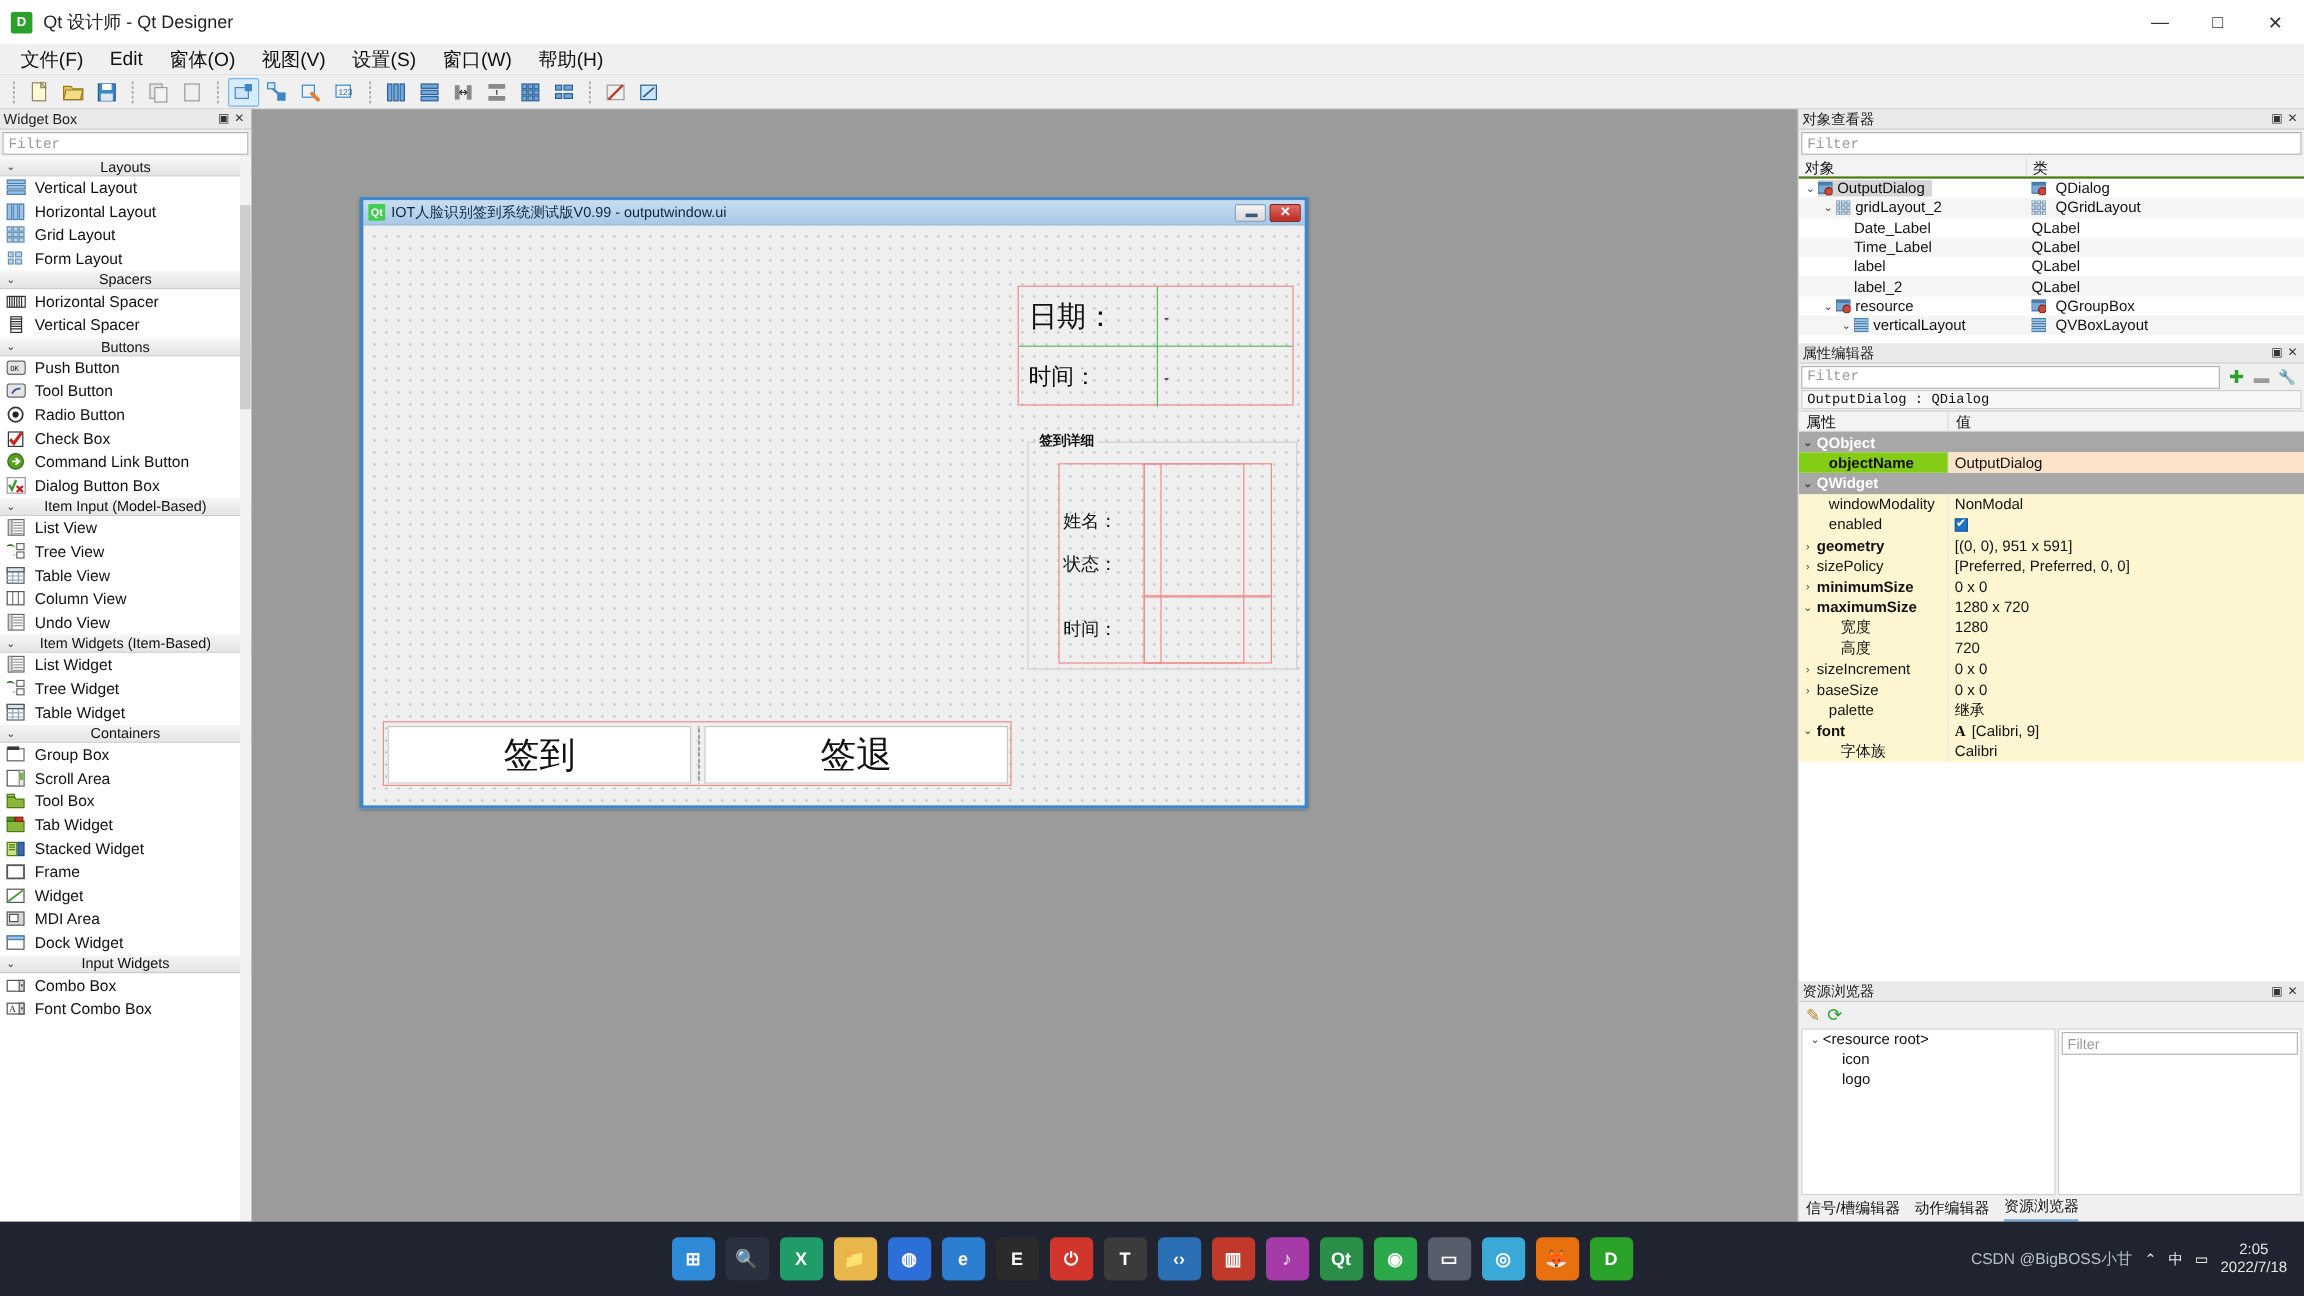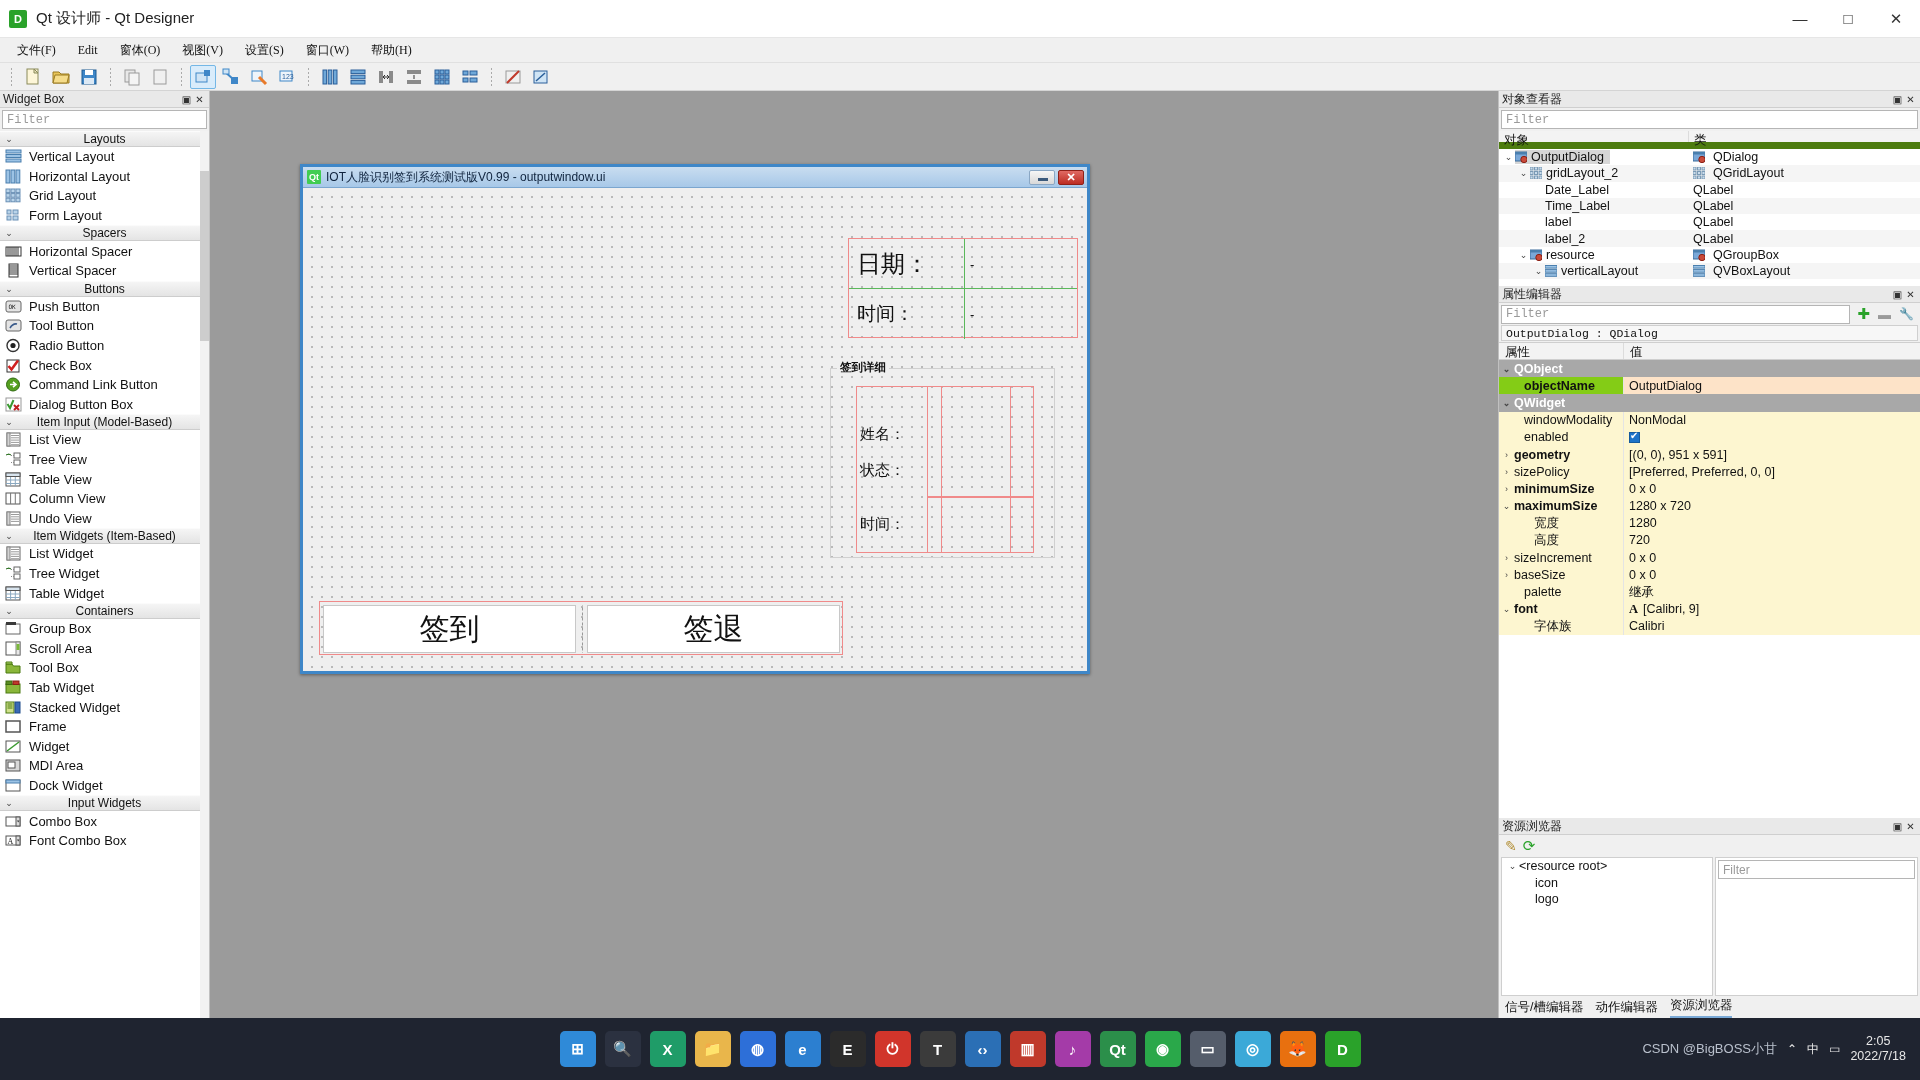--- a/index.html
+++ b/index.html
@@ -26,21 +26,21 @@
   .titlebar .title-text { font-size: 15px; color: #222; }
   .titlebar .wbtns { margin-left: auto; display: flex; height: 38px; }
   .titlebar .wbtn {
     width: 48px; height: 38px; display: flex; align-items: center; justify-content: center;
     font-size: 15px; color: #333;
   }
 
   
   .menubar { height: 25px; background: #f0f0f0; display: flex; align-items: center;
              padding-left: 6px; border-bottom: 1px solid #e0e0e0; }
-  .menu-item { font-size: 12px; color: #111; padding: 3px 11px; white-space: nowrap; font-family: Liberation Serif, serif; }
+  .menu-item { font-size: 16px; color: #111; padding: 3px 11px; white-space: nowrap; }
 
   
   .toolbar { height: 28px; background: #f0f0f0; display: flex; align-items: center;
              padding-left: 4px; border-bottom: 1px solid #d4d4d4; }
   .tb-sep { width: 9px; height: 20px; margin: 0 3px;
             background-image: radial-gradient(#aaa 1px, transparent 1px);
             background-size: 3px 4px; background-position: center; background-repeat: repeat-y; }
   .tb-btn { width: 26px; height: 24px; margin: 0 1px; display:flex; align-items:center; justify-content:center; }
   .tb-btn.active { background: #d9ecfb; border: 1px solid #74b7e6; border-radius: 2px; }
 
@@ -106,21 +106,21 @@
   }
   .red-box { position: absolute; border: 1px solid #f08a8a; }
   .green-line { position: absolute; background: #5bb85b; }
   .lbl-cjk { font-family: "Liberation Serif", serif; color: #111; }
 
   .dt-grid { position: absolute; left: 545px; top: 50px; width: 230px; height: 100px; border: 1px solid #f08a8a; }
   .dt-cell-label { position: absolute; left: 0; width: 114px; height: 50px; display: flex; align-items: center; padding-left: 8px; }
   .dt-cell-value { position: absolute; left: 116px; width: 113px; height: 50px; display: flex; align-items: center; padding-left: 5px; }
 
   .groupbox {
-    position: absolute; left: 527px; top: 180px; width: 225px; height: 190px;
+    position: absolute; left: 553px; top: 180px; width: 225px; height: 190px;
     border: 1px solid #d0d0d0;
   }
   .groupbox .gb-title {
     position: absolute; top: -9px; left: 6px; background: #efefef; padding: 0 3px;
     font-size: 11.5px; font-weight: bold; color: #111;
   }
 
   .btn-row { position: absolute; left: 16px; bottom: 16px; width: 524px; height: 54px; border: 1px solid #f08a8a; }
   .big-btn {
     position: absolute; top: 3px; height: 48px; background: #fff; border: 1px solid #c8c8c8;
@@ -129,21 +129,21 @@
   }
   .btn-splitter { position: absolute; top: 3px; width: 6px; height: 48px;
      background-image: radial-gradient(#999 1px, transparent 1px); background-size: 3px 5px;
      background-position: center; background-repeat: repeat-y; }
 
   
   #right { width: 422px; background: #f0f0f0; display: flex; flex-direction: column;
            border-left: 1px solid #c0c0c0; }
 
   
-  .tree-head { height: 18px; background: #f3f3f3; border-bottom: 7px solid #4d7c0f;
+  .tree-head { height: 18px; background: #f3f3f3; border-bottom: 2px solid #4d7c0f;
                display: flex; font-size: 12.5px; color: #111; }
   .tree-head div { padding: 1px 5px; }
   .th-obj { width: 190px; border-right: 1px solid #dcdcdc; }
   .tree-body { flex: 1; background: #fff; overflow: hidden; position: relative; }
   .tree-row { height: 16.3px; display: flex; align-items: center; font-size: 12.5px; color: #111; }
   .tree-row.alt { background: #f5f5f5; }
   .tree-row.sel .tr-name-inner { background: #d6d6d6; }
   .tr-name { width: 190px; display: flex; align-items: center; overflow: hidden; }
   .tr-name-inner { display: flex; align-items: center; padding-right: 6px; }
   .tr-class { flex: 1; display: flex; align-items: center; gap: 4px; padding-left: 4px; }

